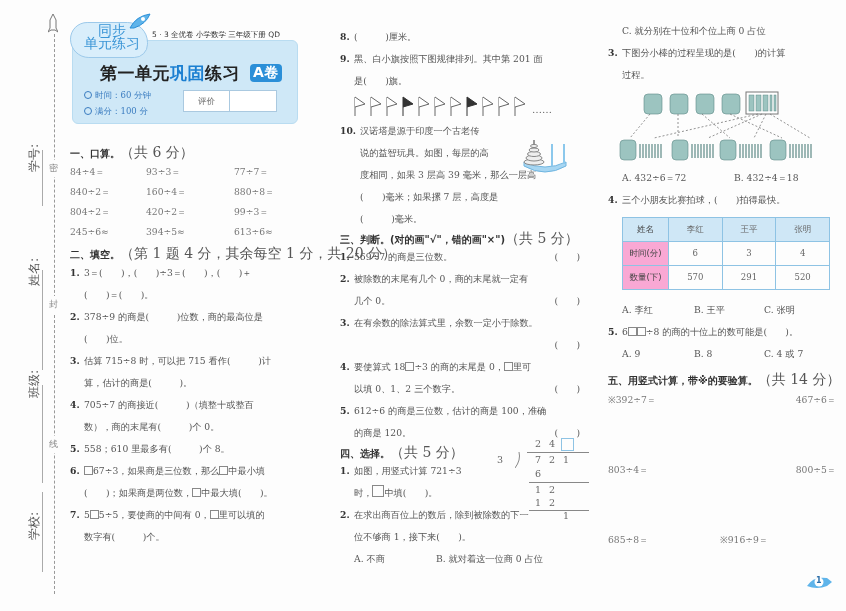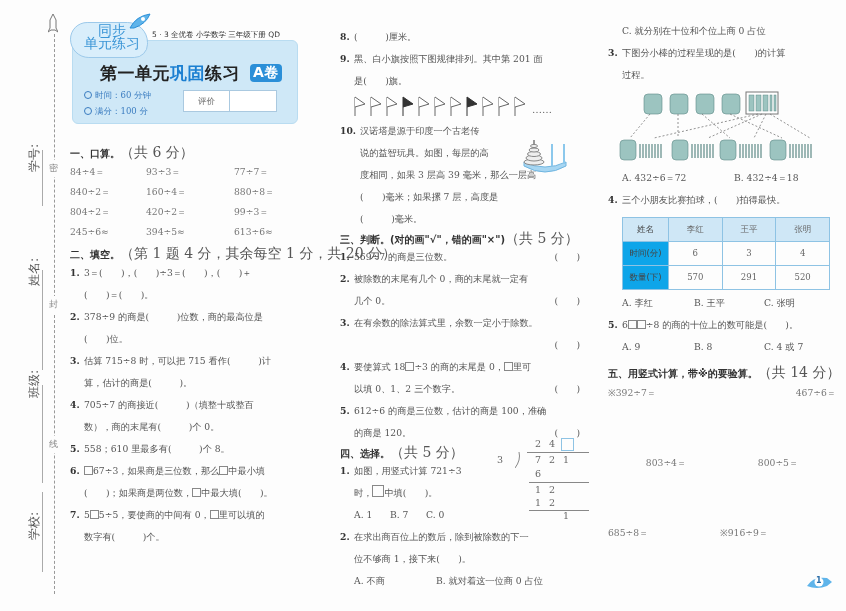--- a/index.html
+++ b/index.html
@@ -49,21 +49,21 @@
   .dots { font-size: 10px; color: #666; margin-left: 2px; }
 
   
   .ldiv { position: absolute; left: 497px; top: 438px; width: 92px; height: 84px; font-size: 9.5px; color: #666; }
   .ldiv span { position: absolute; }
   .ldiv .hr { position: absolute; border-top: 1px solid #888; }
 
   
   .tbl { border-collapse: collapse; margin: 6px 0 0 14px; width: 208px; font-size: 8.5px; }
   .tbl td { border: 1px solid #8ec3e4; height: 24px; text-align: center; color: #666; }
-  .tbl td.h { background: #0ea5e9; color: #444; font-family: "DejaVu Sans", sans-serif; width: 46px; }
+  .tbl td.h { background: #f9a8d4; color: #444; font-family: "DejaVu Sans", sans-serif; width: 46px; }
   .tbl tr:first-child td { background: #cfe7f6; }
 
   .sticks { position: relative; width: 210px; height: 74px; margin: 4px 0 0 10px; }
 
   .page-num { position: absolute; left: 805px; top: 576px; width: 28px; height: 14px; }
 </style>
 </head>
 <body>
 
 <div class="page">
@@ -269,21 +269,20 @@
         <div class="judge">
           <span>的商是 120。</span>
           <span class="bk">(　　)</span>
         </div>
       </div>
     <div class="sec-title" style="margin-top:2px"><span>四、选择。</span><span class="note">（共 5 分）</span></div>
     <div class="q lh">
         <span class="num">1.</span>
       <p>如图，用竖式计算 721÷3</p>
       <p><span>时，</span><span class="box" style="width:12px;height:12px"></span><span>中填(　　)。</span></p>
-      <p><span style="display:inline-block;width:36px">A. 1</span><span style="display:inline-block;width:36px">B. 7</span><span>C. 0</span></p>
     </div>
     <div class="q lh">
         <span class="num">2.</span>
       <p>在求出商百位上的数后，除到被除数的下一</p>
         <p>位不够商 1，接下来(　　)。</p>
       <p><span style="display:inline-block;width:82px">A. 不商</span><span>B. 就对着这一位商 0 占位</span></p>
     </div>
   </div>
 
   <svg style="position:absolute;left:520px;top:136px;width:50px;height:40px" viewBox="0 0 50 40">
@@ -389,35 +388,35 @@
             <td>4</td>
           </tr>
       <tr>
             <td class="h">数量(下)</td>
             <td>570</td>
             <td>291</td>
             <td>520</td>
           </tr>
     </tbody>
       </table>
-    <div class="q lh" style="margin-top:2px">
+    <div class="q lh" style="margin-top:9px">
         <p><span style="display:inline-block;width:72px">A. 李红</span><span style="display:inline-block;width:70px">B. 王平</span><span>C. 张明</span></p>
       </div>
     <div class="q lh">
         <span class="num">5.</span>
       <p><span>6</span><span class="box"></span><span class="box"></span><span>÷8 的商的十位上的数可能是(　　)。</span></p>
       <p><span style="display:inline-block;width:72px">A. 9</span><span style="display:inline-block;width:70px">B. 8</span><span>C. 4 或 7</span></p>
     </div>
     <div class="sec-title" style="margin-top:8px"><span>五、用竖式计算，带※的要验算。</span><span class="note">（共 14 分）</span></div>
     <div class="gray">
       <div class="row" style="height:70px;padding-top:6px;justify-content:space-between">
           <span style="width:112px">※392÷7＝</span>
           <span>467÷6＝</span>
         </div>
-      <div class="row" style="height:70px;padding-top:6px;justify-content:center">
+      <div class="row" style="height:70px;padding-top:6px;justify-content:space-between">
           <span style="width:112px">803÷4＝</span>
           <span>800÷5＝</span>
         </div>
       <div class="row" style="height:40px;padding-top:6px;justify-content:flex-start">
           <span style="width:112px">685÷8＝</span>
           <span>※916÷9＝</span>
         </div>
     </div>
   </div>
 

